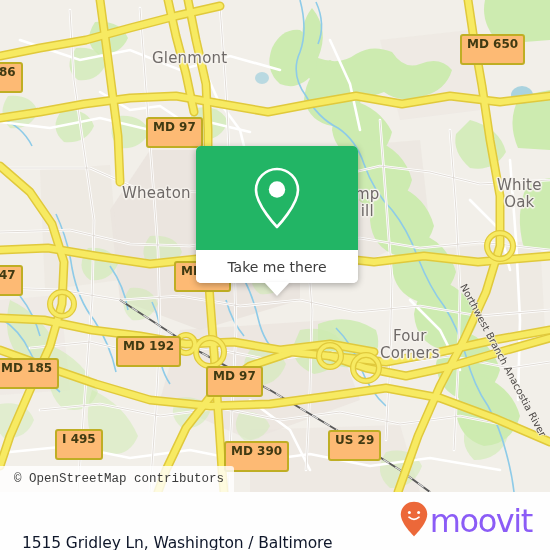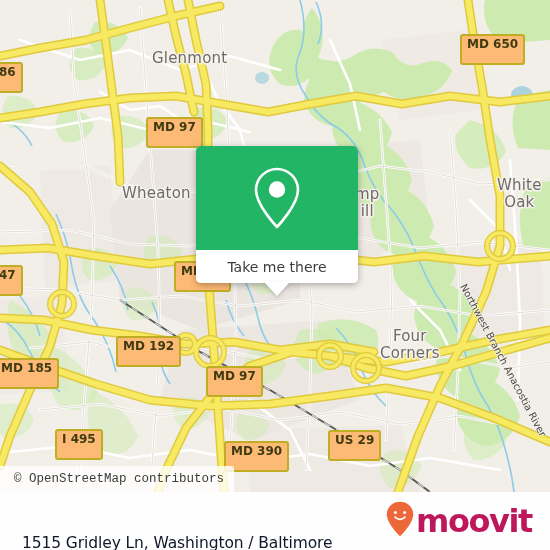--- a/index.html
+++ b/index.html
@@ -158,24 +158,24 @@
     white-space: nowrap;
     margin-top: 44px;
   }
   #brand {
     display: flex;
     align-items: center;
     gap: 2px;
   }
   #brand-mark { display: block; }
   #brand-word {
-    color: #be185d;
+    color: #8b5cf6;
     font-family: "DejaVu Sans", sans-serif;
     font-size: 32px;
-    font-weight: bold;
+    font-weight: normal;
     letter-spacing: -1.4px;
     line-height: 32px;
   }
 </style>
 </head>
 <body>
 
 <div id="app">
 
   <div id="map">

